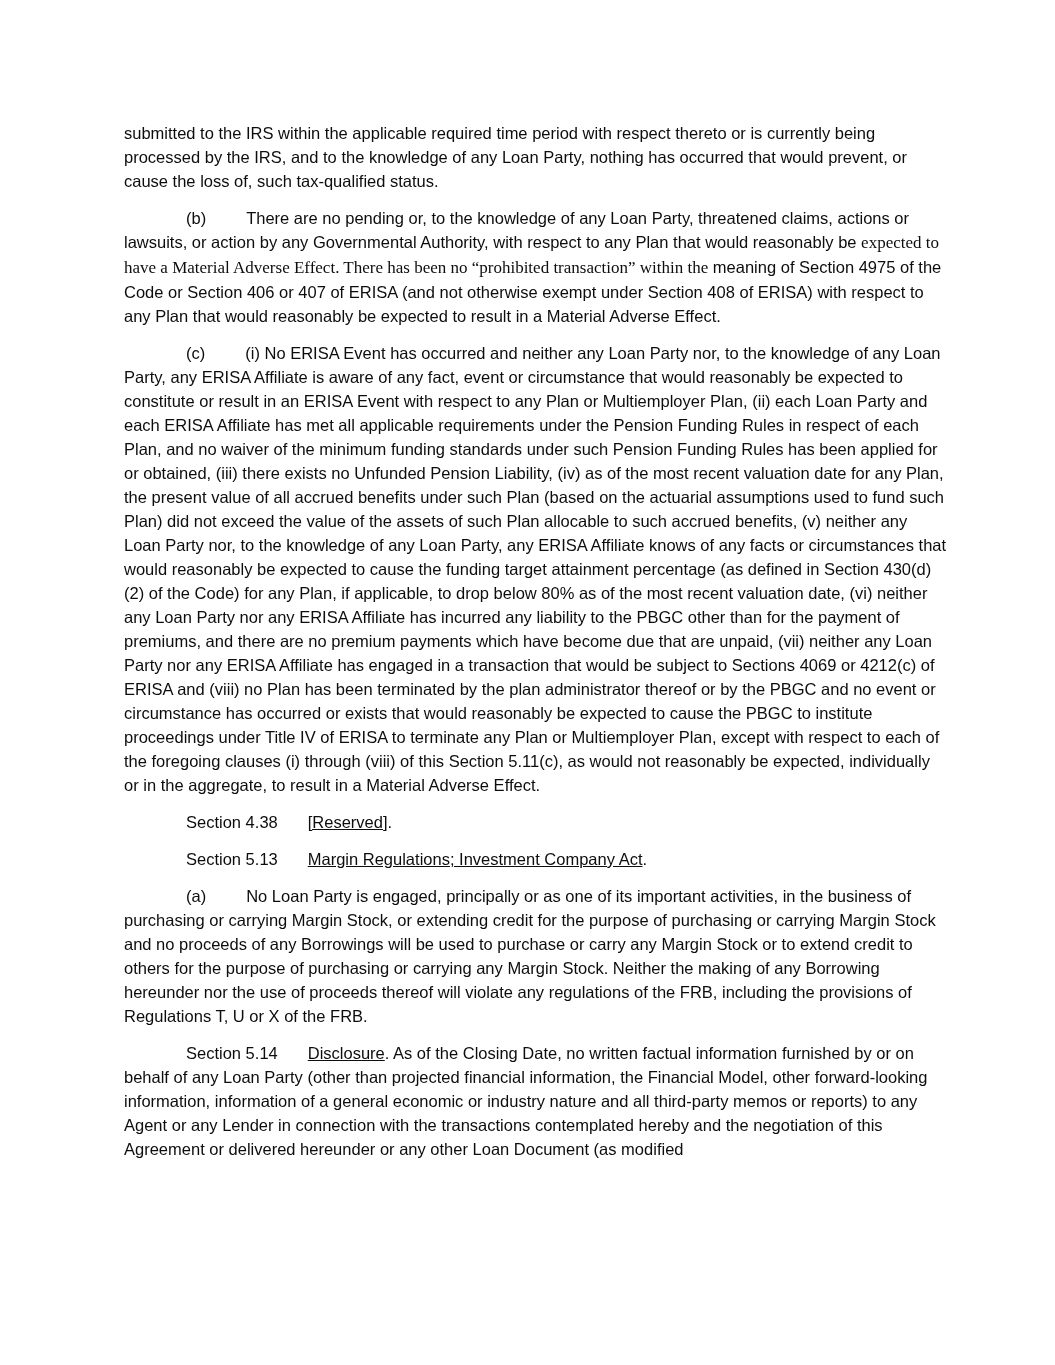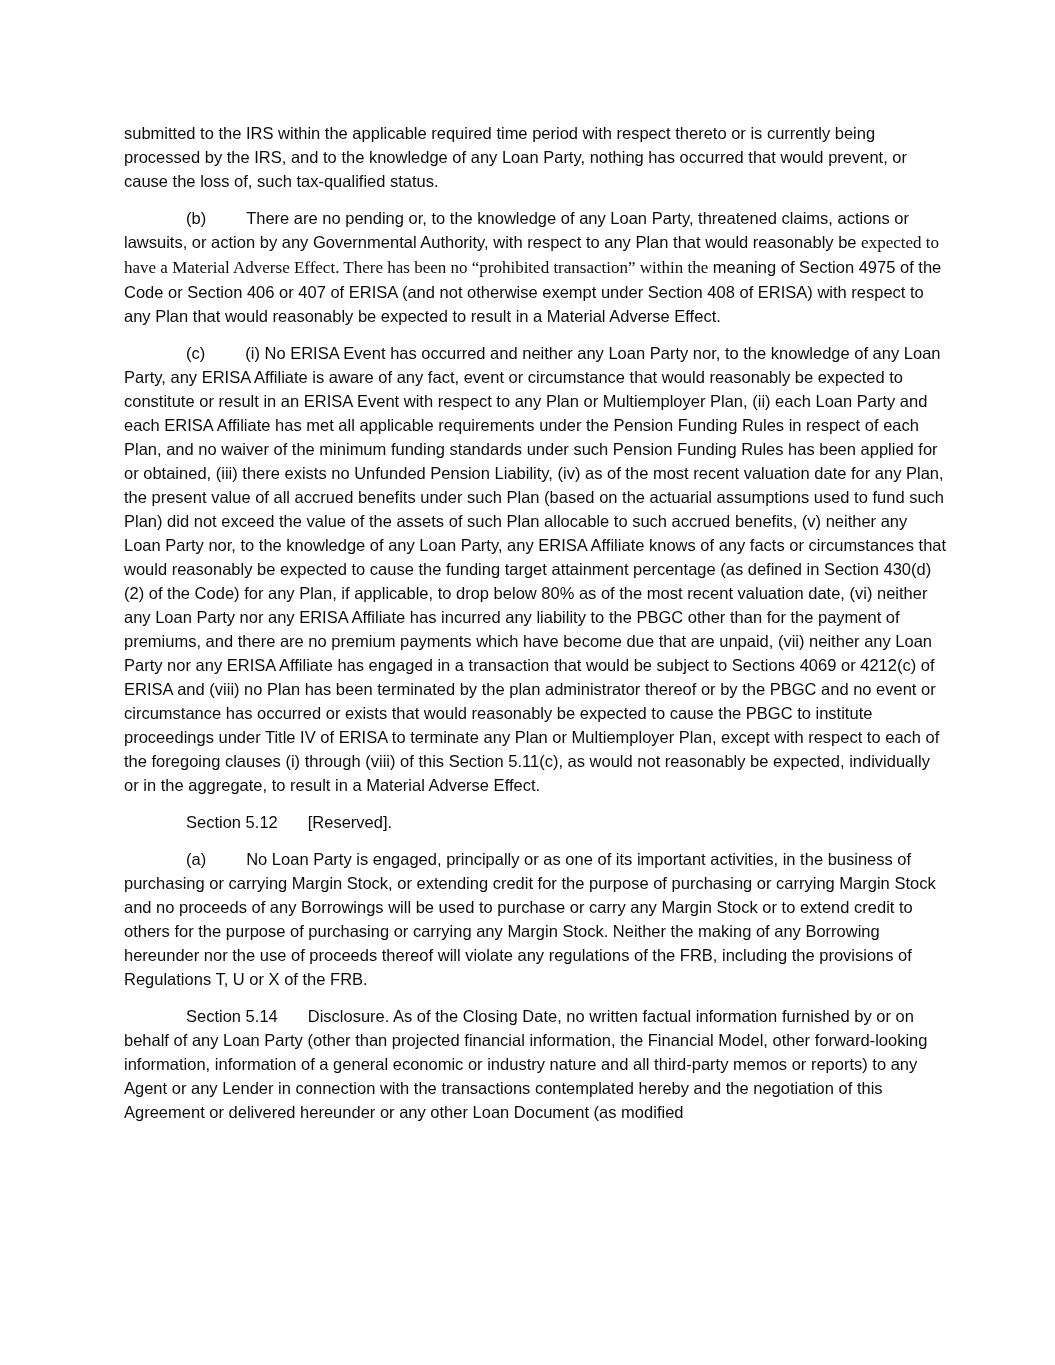--- a/index.html
+++ b/index.html
@@ -38,34 +38,36 @@
   .tab-sm {
     display: inline-block;
     width: 30px;
     height: 1px;
   }
   .serif {
     font-family: "Liberation Serif", serif;
     font-size: 17px;
   }
   .u {
+    text-decoration: underline;
   }
 </style>
 </head>
 <body>
 
 <div class="page">
 
   <p class="para"><span>submitted to the IRS within the applicable required time period with respect thereto or is currently being processed by the IRS, and to the knowledge of any Loan Party, nothing has occurred that would prevent, or cause the loss of, such tax-qualified status.</span></p>
 
   <p class="para"><span class="ind"></span><span>(b)</span><span class="tab-lg"></span><span>There are no pending or, to the knowledge of any Loan Party, threatened claims, actions or lawsuits, or action by any Governmental Authority, with respect to any Plan that would reasonably be</span> <span class="serif">expected to have a Material Adverse Effect.  There has been no “prohibited transaction” within the</span> <span>meaning of Section 4975 of the Code or Section 406 or 407 of ERISA (and not otherwise exempt under Section 408 of ERISA) with respect to any Plan that would reasonably be expected to result in a Material Adverse Effect.</span></p>
 
   <p class="para"><span class="ind"></span><span>(c)</span><span class="tab-lg"></span><span>(i) No ERISA Event has occurred and neither any Loan Party nor, to the knowledge of any Loan Party, any ERISA Affiliate is aware of any fact, event or circumstance that would reasonably be expected to constitute or result in an ERISA Event with respect to any Plan or Multiemployer Plan, (ii) each Loan Party and each ERISA Affiliate has met all applicable requirements under the Pension Funding Rules in respect of each Plan, and no waiver of the minimum funding standards under such Pension Funding Rules has been applied for or obtained, (iii) there exists no Unfunded Pension Liability, (iv) as of the most recent valuation date for any Plan, the present value of all accrued benefits under such Plan (based on the actuarial assumptions used to fund such Plan) did not exceed the value of the assets of such Plan allocable to such accrued benefits, (v) neither any Loan Party nor, to the knowledge of any Loan Party, any ERISA Affiliate knows of any facts or circumstances that would reasonably be expected to cause the funding target attainment percentage (as defined in Section 430(d)(2) of the Code) for any Plan, if applicable, to drop below 80% as of the most recent valuation date, (vi) neither any Loan Party nor any ERISA Affiliate has incurred any liability to the PBGC other than for the payment of premiums, and there are no premium payments which have become due that are unpaid, (vii) neither any Loan Party nor any ERISA Affiliate has engaged in a transaction that would be subject to Sections 4069 or 4212(c) of ERISA and (viii) no Plan has been terminated by the plan administrator thereof or by the PBGC and no event or circumstance has occurred or exists that would reasonably be expected to cause the PBGC to institute proceedings under Title IV of ERISA to terminate any Plan or Multiemployer Plan, except with respect to each of the foregoing clauses (i) through (viii) of this Section 5.11(c), as would not reasonably be expected, individually or in the aggregate, to result in a Material Adverse Effect.</span></p>
 
-  <p class="para"><span class="ind"></span><span>Section 5.12</span><span class="tab-sm"></span><span class="u">[Reserved]</span><span>.</span></p>
+  <p class="para"><span class="ind"></span><span>Section 4.38</span><span class="tab-sm"></span><span class="u">[Reserved]</span><span>.</span></p>
 
+  <p class="para"><span class="ind"></span><span>Section 5.13</span><span class="tab-sm"></span><span class="u">Margin Regulations; Investment Company Act</span><span>.</span></p>
 
   <p class="para"><span class="ind"></span><span>(a)</span><span class="tab-lg"></span><span>No Loan Party is engaged, principally or as one of its important activities, in the business of purchasing or carrying Margin Stock, or extending credit for the purpose of purchasing or carrying Margin Stock and no proceeds of any Borrowings will be used to purchase or carry any Margin Stock or to extend credit to others for the purpose of purchasing or carrying any Margin Stock.  Neither the making of any Borrowing hereunder nor the use of proceeds thereof will violate any regulations of the FRB, including the provisions of Regulations T, U or X of the FRB.</span></p>
 
 
   <p class="para"><span class="ind"></span><span>Section 5.14</span><span class="tab-sm"></span><span class="u">Disclosure</span><span>.  As of the Closing Date, no written factual information furnished by or on behalf of any Loan Party (other than projected financial information, the Financial Model, other forward-looking information, information of a general economic or industry nature and all third-party memos or reports) to any Agent or any Lender in connection with the transactions contemplated hereby and the negotiation of this Agreement or delivered hereunder or any other Loan Document (as modified</span></p>
 
 </div>
 
 </body></html>

